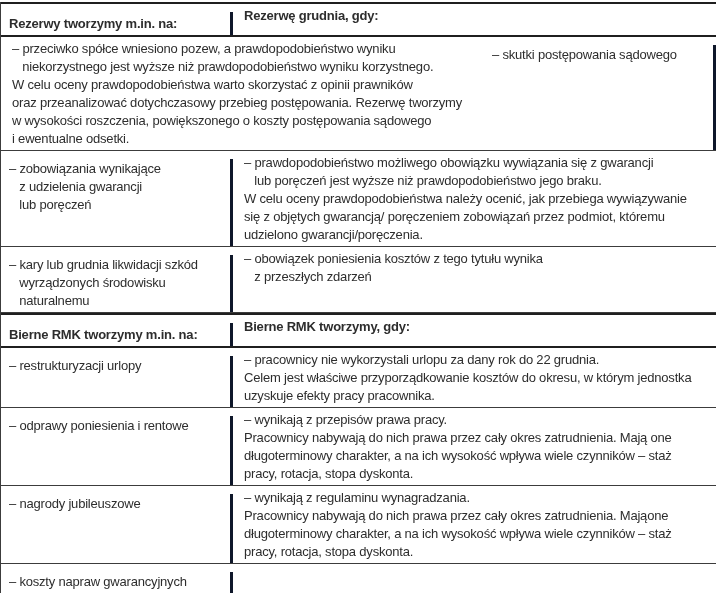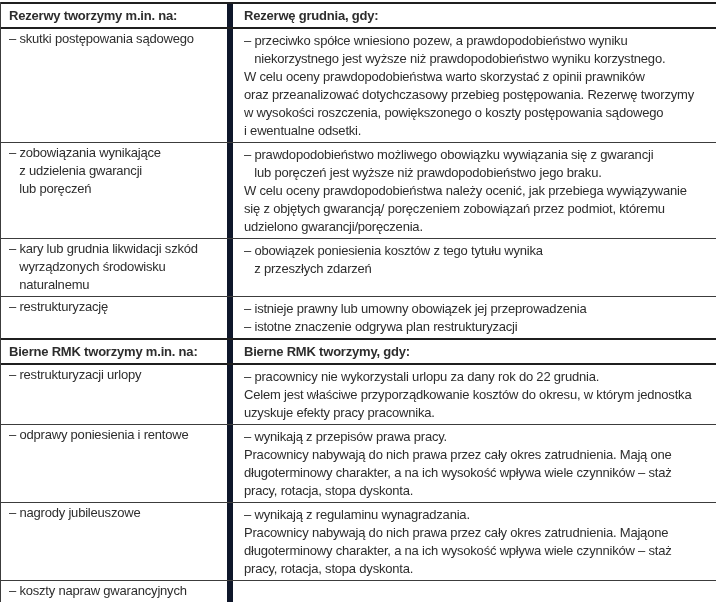--- a/index.html
+++ b/index.html
@@ -35,22 +35,23 @@
     white-space: pre-wrap;
     font-size: 13px;
     line-height: 18px;
     letter-spacing: -0.2px;
     box-sizing: border-box;
     overflow: hidden;
   }
   .cell-left {
     width: 232px;
     flex: 0 0 232px;
-    border-right: 6px solid #0f172a;
+    border-right: 3px solid #0f172a;
     padding: 1px 6px 2px 8px;
+    margin-top: 8px;
   }
   .cell-right {
     flex: 1 1 auto;
     padding: 3px 6px 2px 11px;
   }
   .header-row .cell {
     padding-top: 2px;
     padding-bottom: 2px;
     line-height: 19px;
   }
@@ -59,27 +60,27 @@
 <body>
 
 <div class="doc-table">
 
   <div class="row header-row">
     <div class="cell cell-left">Rezerwy tworzymy m.in. na:</div>
     <div class="cell cell-right">Rezerwę grudnia, gdy:</div>
   </div>
 
   <div class="row">
-    <div class="cell cell-left">– skutki postępowania sądowego</div>
     <div class="cell cell-right">– przeciwko spółce wniesiono pozew, a prawdopodobieństwo wyniku
    niekorzystnego jest wyższe niż prawdopodobieństwo wyniku korzystnego.
 W celu oceny prawdopodobieństwa warto skorzystać z opinii prawników
 oraz przeanalizować dotychczasowy przebieg postępowania. Rezerwę tworzymy
 w wysokości roszczenia, powiększonego o koszty postępowania sądowego
 i ewentualne odsetki.</div>
+    <div class="cell cell-left">– skutki postępowania sądowego</div>
   </div>
 
   <div class="row">
     <div class="cell cell-left">– zobowiązania wynikające
    z udzielenia gwarancji
    lub poręczeń</div>
     <div class="cell cell-right">– prawdopodobieństwo możliwego obowiązku wywiązania się z gwarancji
    lub poręczeń jest wyższe niż prawdopodobieństwo jego braku.
 W celu oceny prawdopodobieństwa należy ocenić, jak przebiega wywiązywanie
 się z objętych gwarancją/ poręczeniem zobowiązań przez podmiot, któremu
@@ -87,25 +88,20 @@
   </div>
 
   <div class="row">
     <div class="cell cell-left">– kary lub grudnia likwidacji szkód
    wyrządzonych środowisku
    naturalnemu</div>
     <div class="cell cell-right">– obowiązek poniesienia kosztów z tego tytułu wynika
    z przeszłych zdarzeń</div>
   </div>
 
-  <div class="row no-bb">
-    <div class="cell cell-left">– restrukturyzację</div>
-    <div class="cell cell-right">– istnieje prawny lub umowny obowiązek jej przeprowadzenia
-– istotne znaczenie odgrywa plan restrukturyzacji</div>
-  </div>
 
   <div class="row header-row">
     <div class="cell cell-left">Bierne RMK tworzymy m.in. na:</div>
     <div class="cell cell-right">Bierne RMK tworzymy, gdy:</div>
   </div>
 
   <div class="row">
     <div class="cell cell-left">– restrukturyzacji urlopy</div>
     <div class="cell cell-right">– pracownicy nie wykorzystali urlopu za dany rok do 22 grudnia.
 Celem jest właściwe przyporządkowanie kosztów do okresu, w którym jednostka

